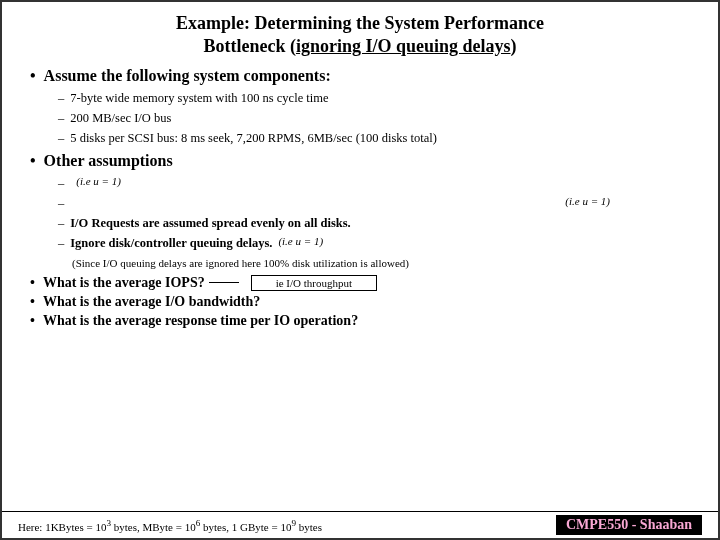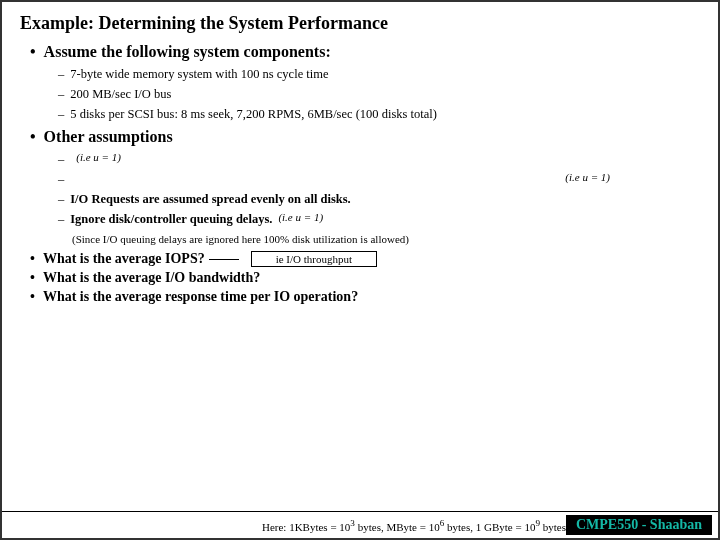--- a/index.html
+++ b/index.html
@@ -14,21 +14,21 @@
     }
     .slide {
       width: 720px;
       height: 540px;
       background: #fff;
       border: 2px solid #333;
       padding: 10px 18px 6px 18px;
       position: relative;
     }
     .title {
-      text-align: left;
+      text-align: center;
       font-size: 18px;
       font-weight: bold;
       line-height: 1.3;
       margin-bottom: 8px;
       text-decoration: none;
     }
     .title .underline {
       text-decoration: underline;
     }
     .bullet-main {
@@ -91,31 +91,31 @@
       margin-left: 8px;
       background: #fff;
     }
     .footer-bar {
       position: absolute;
       bottom: 0;
       left: 0;
       right: 0;
       display: flex;
       align-items: center;
-      justify-content: flex-end;
+      justify-content: space-between;
       border-top: 1px solid #000;
-      padding: 3px 6px;
+      padding: 3px 16px;
       margin-top: 20px;
     }
     .footer-left {
       font-size: 11px;
     }
     .footer-right-box {
       background: #000;
-      color: #14b8a6;
+      color: #f9a8d4;
       font-size: 14px;
       font-weight: bold;
       padding: 2px 10px;
     }
     .footer-page {
       font-size: 10px;
       text-align: right;
       margin-left: 8px;
     }
     .footer-right-group {
@@ -132,20 +132,23 @@
       display: inline;
     }
   </style>
 </head>
 <body>
 
 <div class="slide">
 
   <div class="title">
     <div>Example: Determining the System Performance</div>
+    <div>
+      <span>Bottleneck (</span><span class="underline">ignoring I/O queuing delays</span><span>)</span>
+    </div>
   </div>
 
   <div class="bullet-main">
     <span class="dot">•</span>
     <span>Assume the following system components:</span>
   </div>
   <ul class="sub-list">
     <li>
         <span class="line-content">7-byte wide memory system with 100 ns cycle time</span>
       </li>

